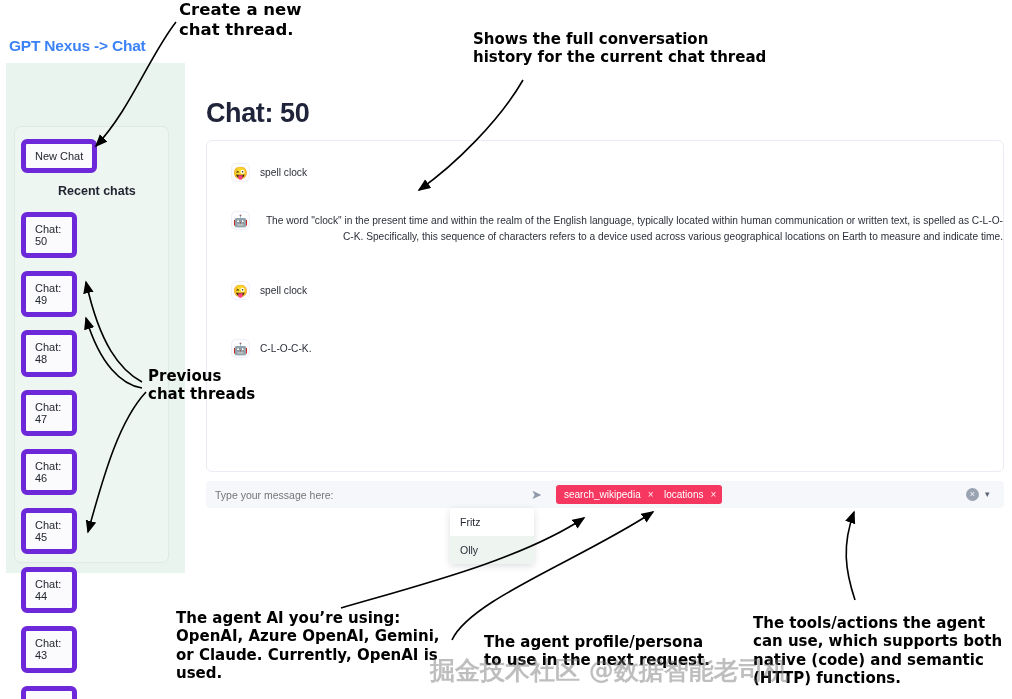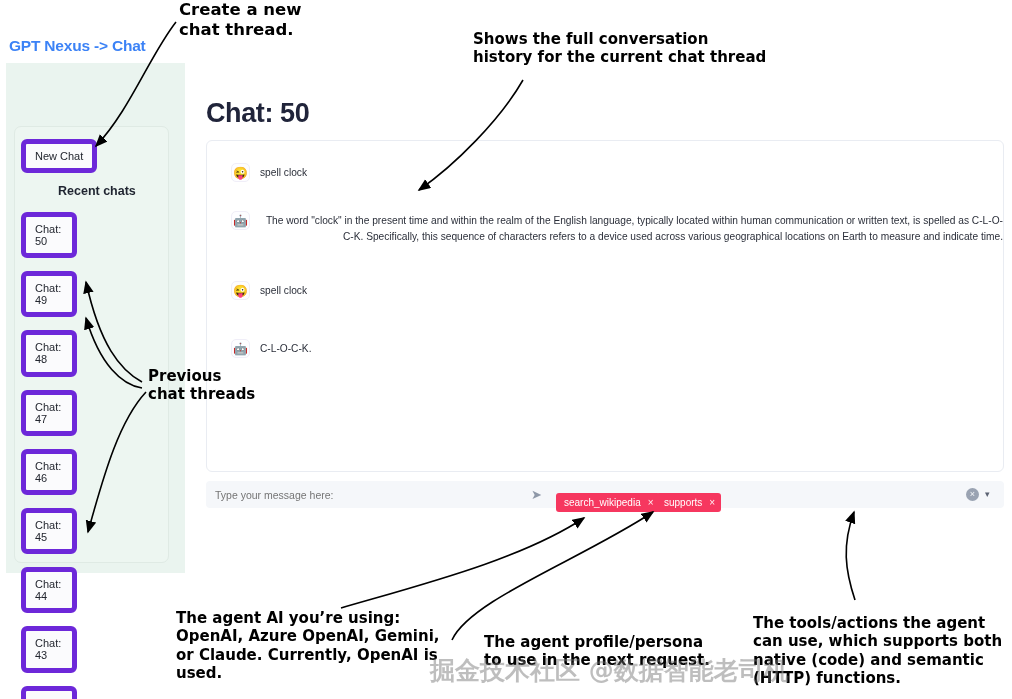--- a/index.html
+++ b/index.html
@@ -124,21 +124,21 @@
   }
   .dd-opt { font-size: 10.5px; color: #262a36; padding: 8px 10px; }
   .dd-opt.sel { background: #eef5f1; }
 
   .tools-area {
     position: absolute; left: 548px; top: 481px;
     width: 456px; height: 27px;
     background: #f5f7fa; border-radius: 4px;
   }
   .chip {
-    position: absolute; top: 12px; height: 19px;
+    position: absolute; top: 4px; height: 19px;
     background: #f6375f; color: #ffffff;
     border-radius: 3px;
     font-size: 10px;
     display: flex; align-items: center; gap: 7px;
     padding: 0 6px 0 8px;
   }
   .chip-x { font-size: 10px; opacity: .92; }
   .chip1 { left: 8px; }
   .chip2 { left: 108px; }
   .clear-circle {
@@ -233,28 +233,32 @@
       <span>OpenAI...</span>
       <span class="caret">▾</span>
     </div>
 
     <div class="select-box sel-persona">
       <span><span>Olly</span><span class="cursor-bar"></span></span>
       <span class="caret">▾</span>
     </div>
   </div>
 
+  <div class="dropdown">
+    <div class="dd-opt">Fritz</div>
+    <div class="dd-opt sel">Olly</div>
+  </div>
 
   <div class="tools-area">
     <div class="chip chip1">
       <span>search_wikipedia</span>
       <span class="chip-x">×</span>
     </div>
     <div class="chip chip2">
-      <span>supports</span>
+      <span>locations</span>
       <span class="chip-x">×</span>
     </div>
     <div class="clear-circle">×</div>
     <div class="tools-caret">▾</div>
   </div>
 
   <svg class="arrows" viewBox="0 0 1012 699">
     <defs>
       <marker id="ah" markerWidth="9" markerHeight="9" refX="7" refY="3.3" orient="auto">
         <path d="M0,0 L8,3.3 L0,6.6 z" fill="#000"></path>

